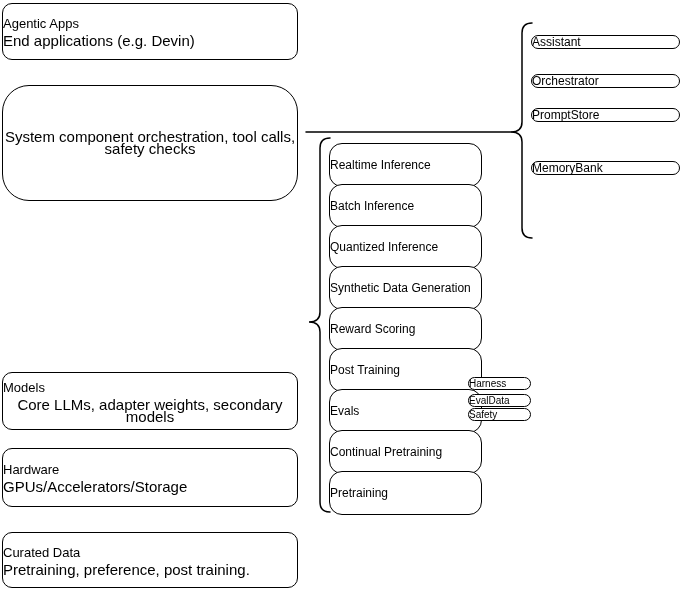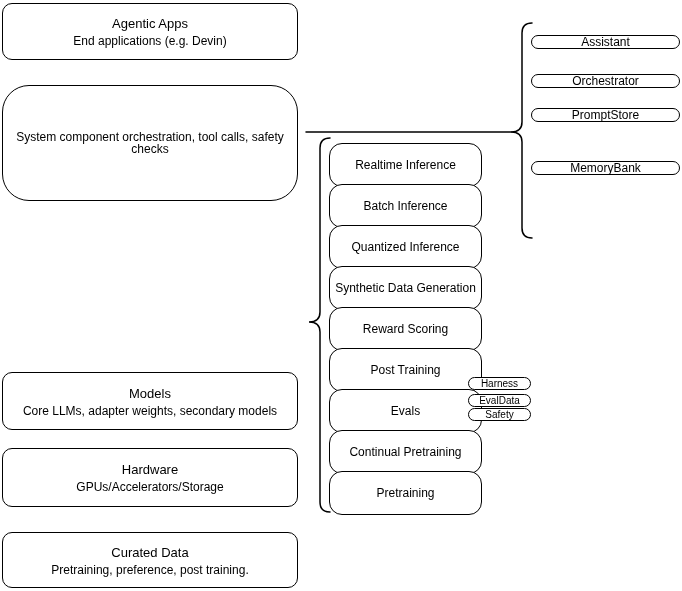--- a/index.html
+++ b/index.html
@@ -11,30 +11,30 @@
     color:#000;
     overflow:hidden;
   }
   .node{
     position:absolute;
     box-sizing:border-box;
     border:1.5px solid #000;
     background:#fff;
     display:flex;
     flex-direction:column;
-    align-items:center;
+    align-items:flex-start;
     justify-content:center;
     text-align:center;
   }
   .layer{
     left:2px;width:296px;
     gap:4px;
   }
   .layer .title{font-size:13px;line-height:15px;}
-  .layer .subtitle{font-size:12px;line-height:12px;}
+  .layer .subtitle{font-size:15px;line-height:12px;}
   .mid{
     left:329px;width:153px;height:44px;
     border-radius:13px;
     font-size:12px;
   }
   .right{
     left:531px;width:149px;height:14px;
     border-radius:7px;
     font-size:12px;
   }

